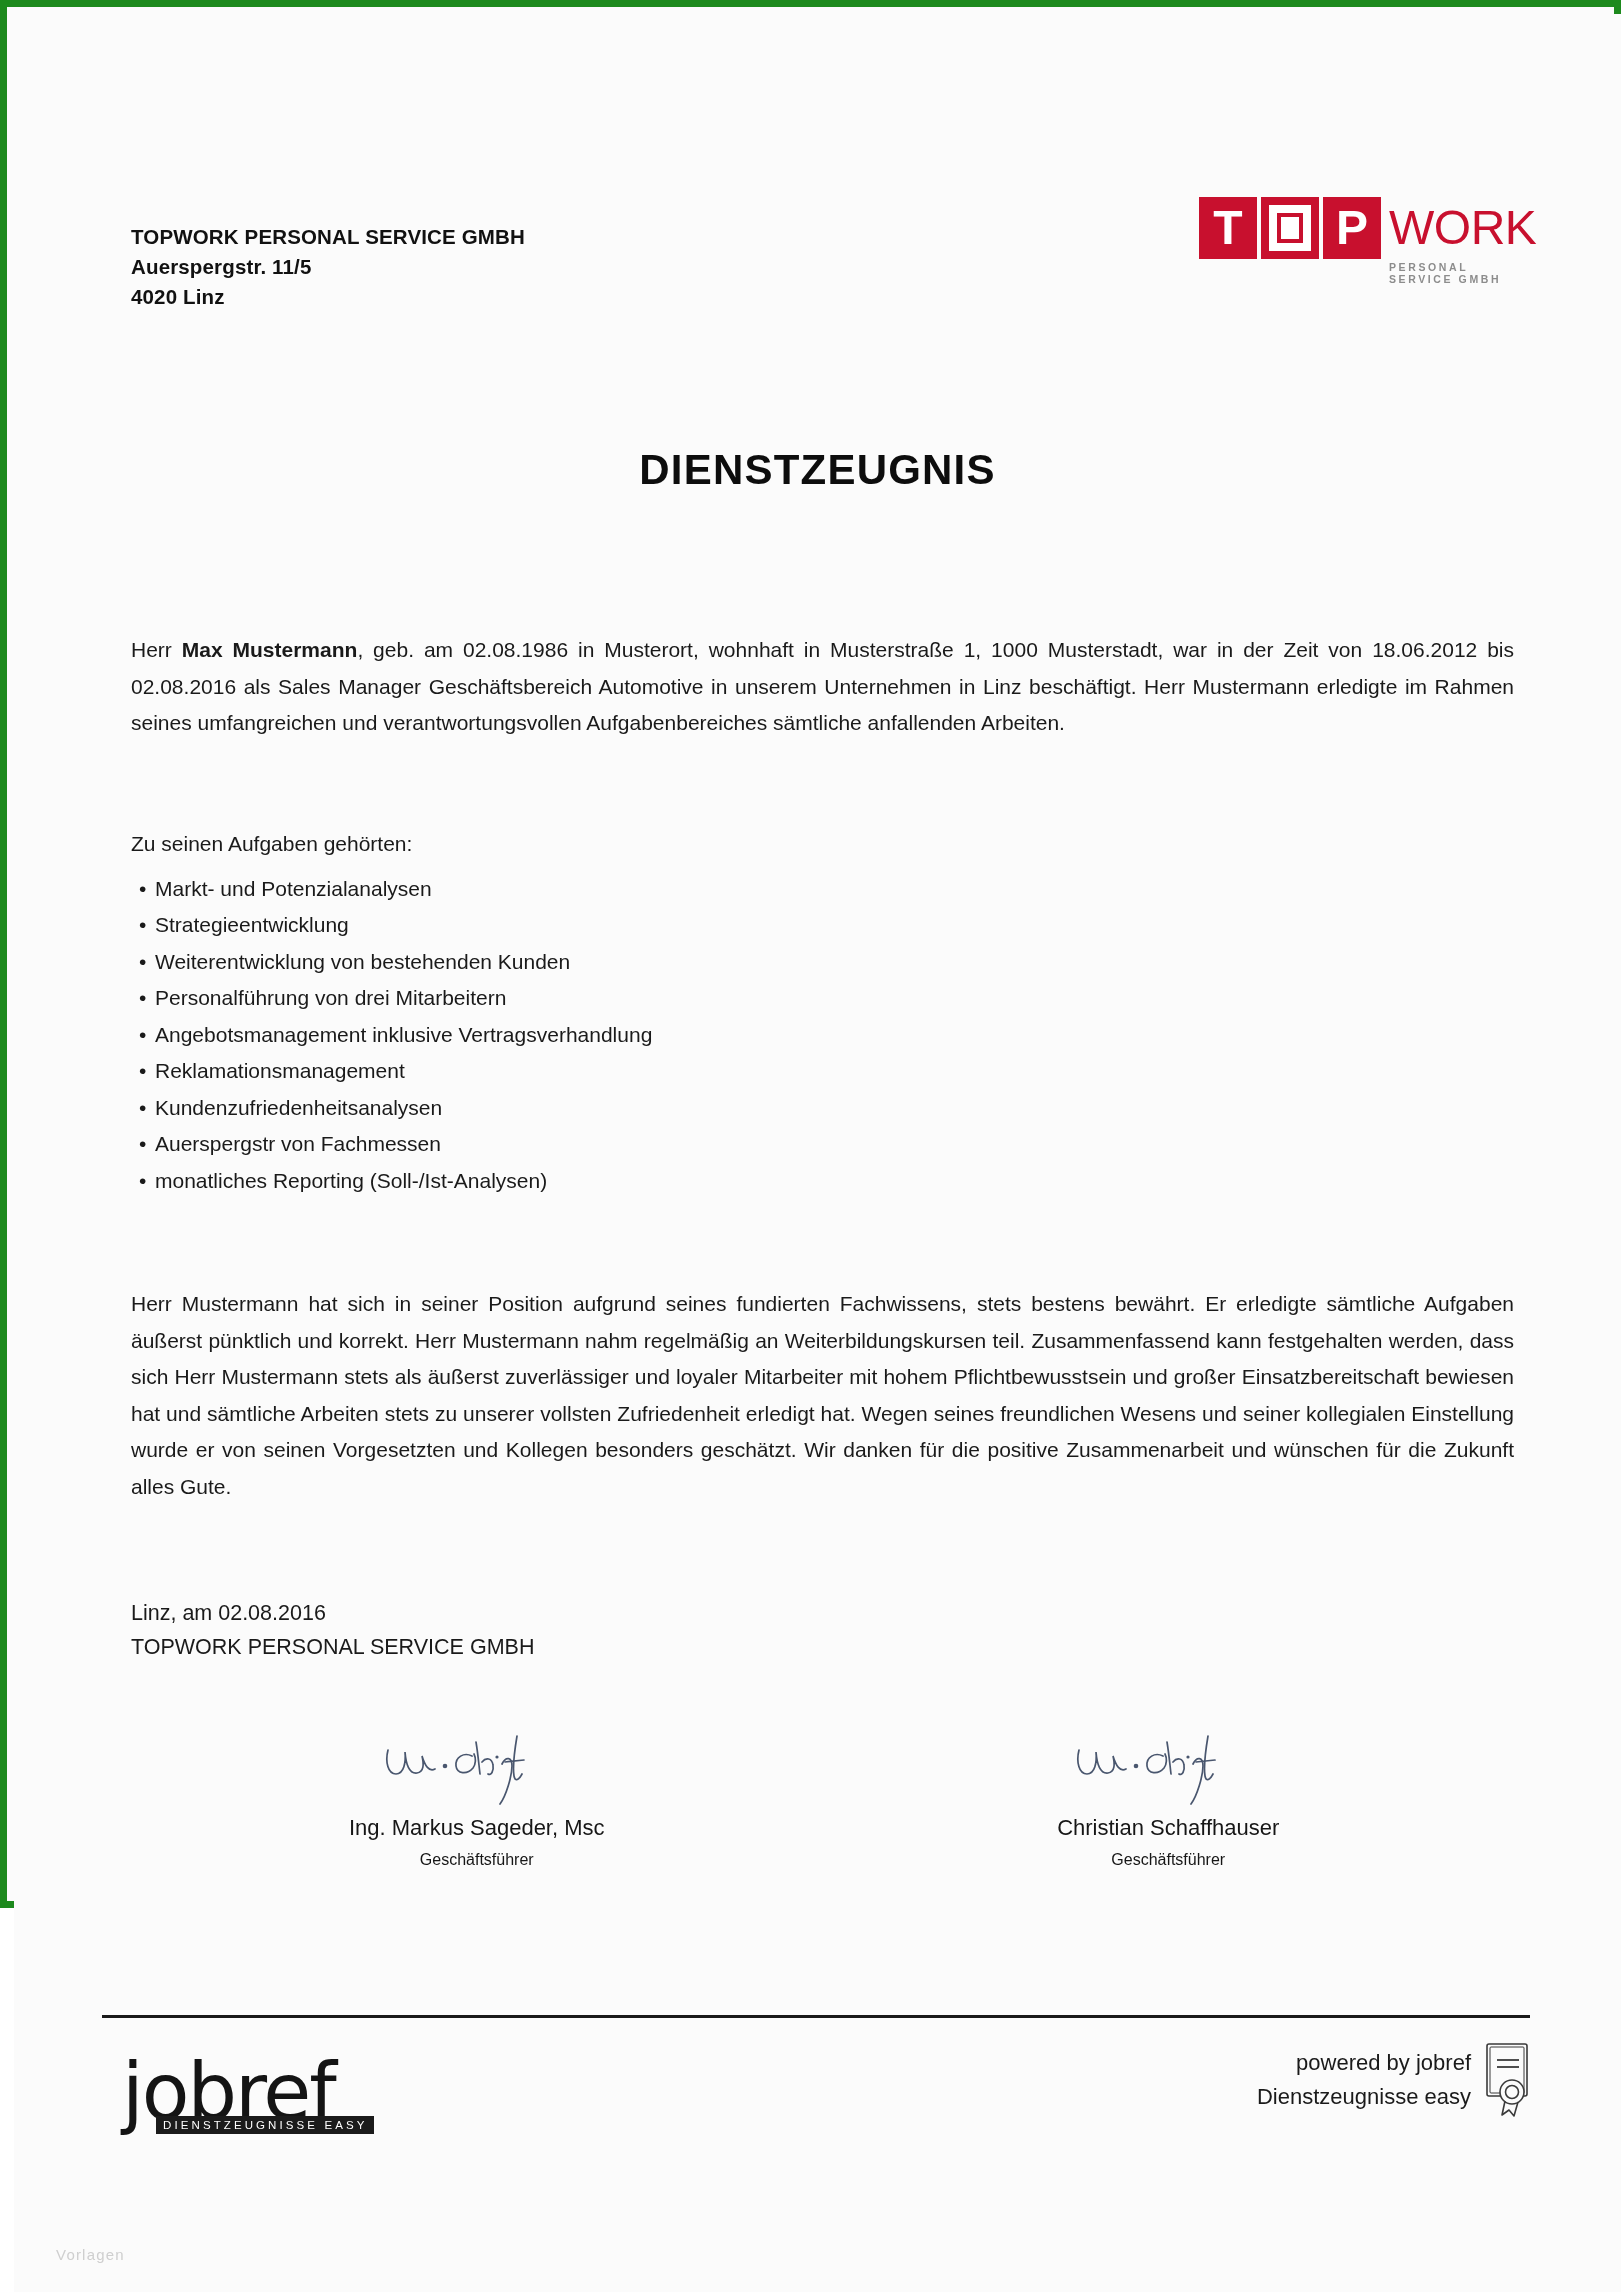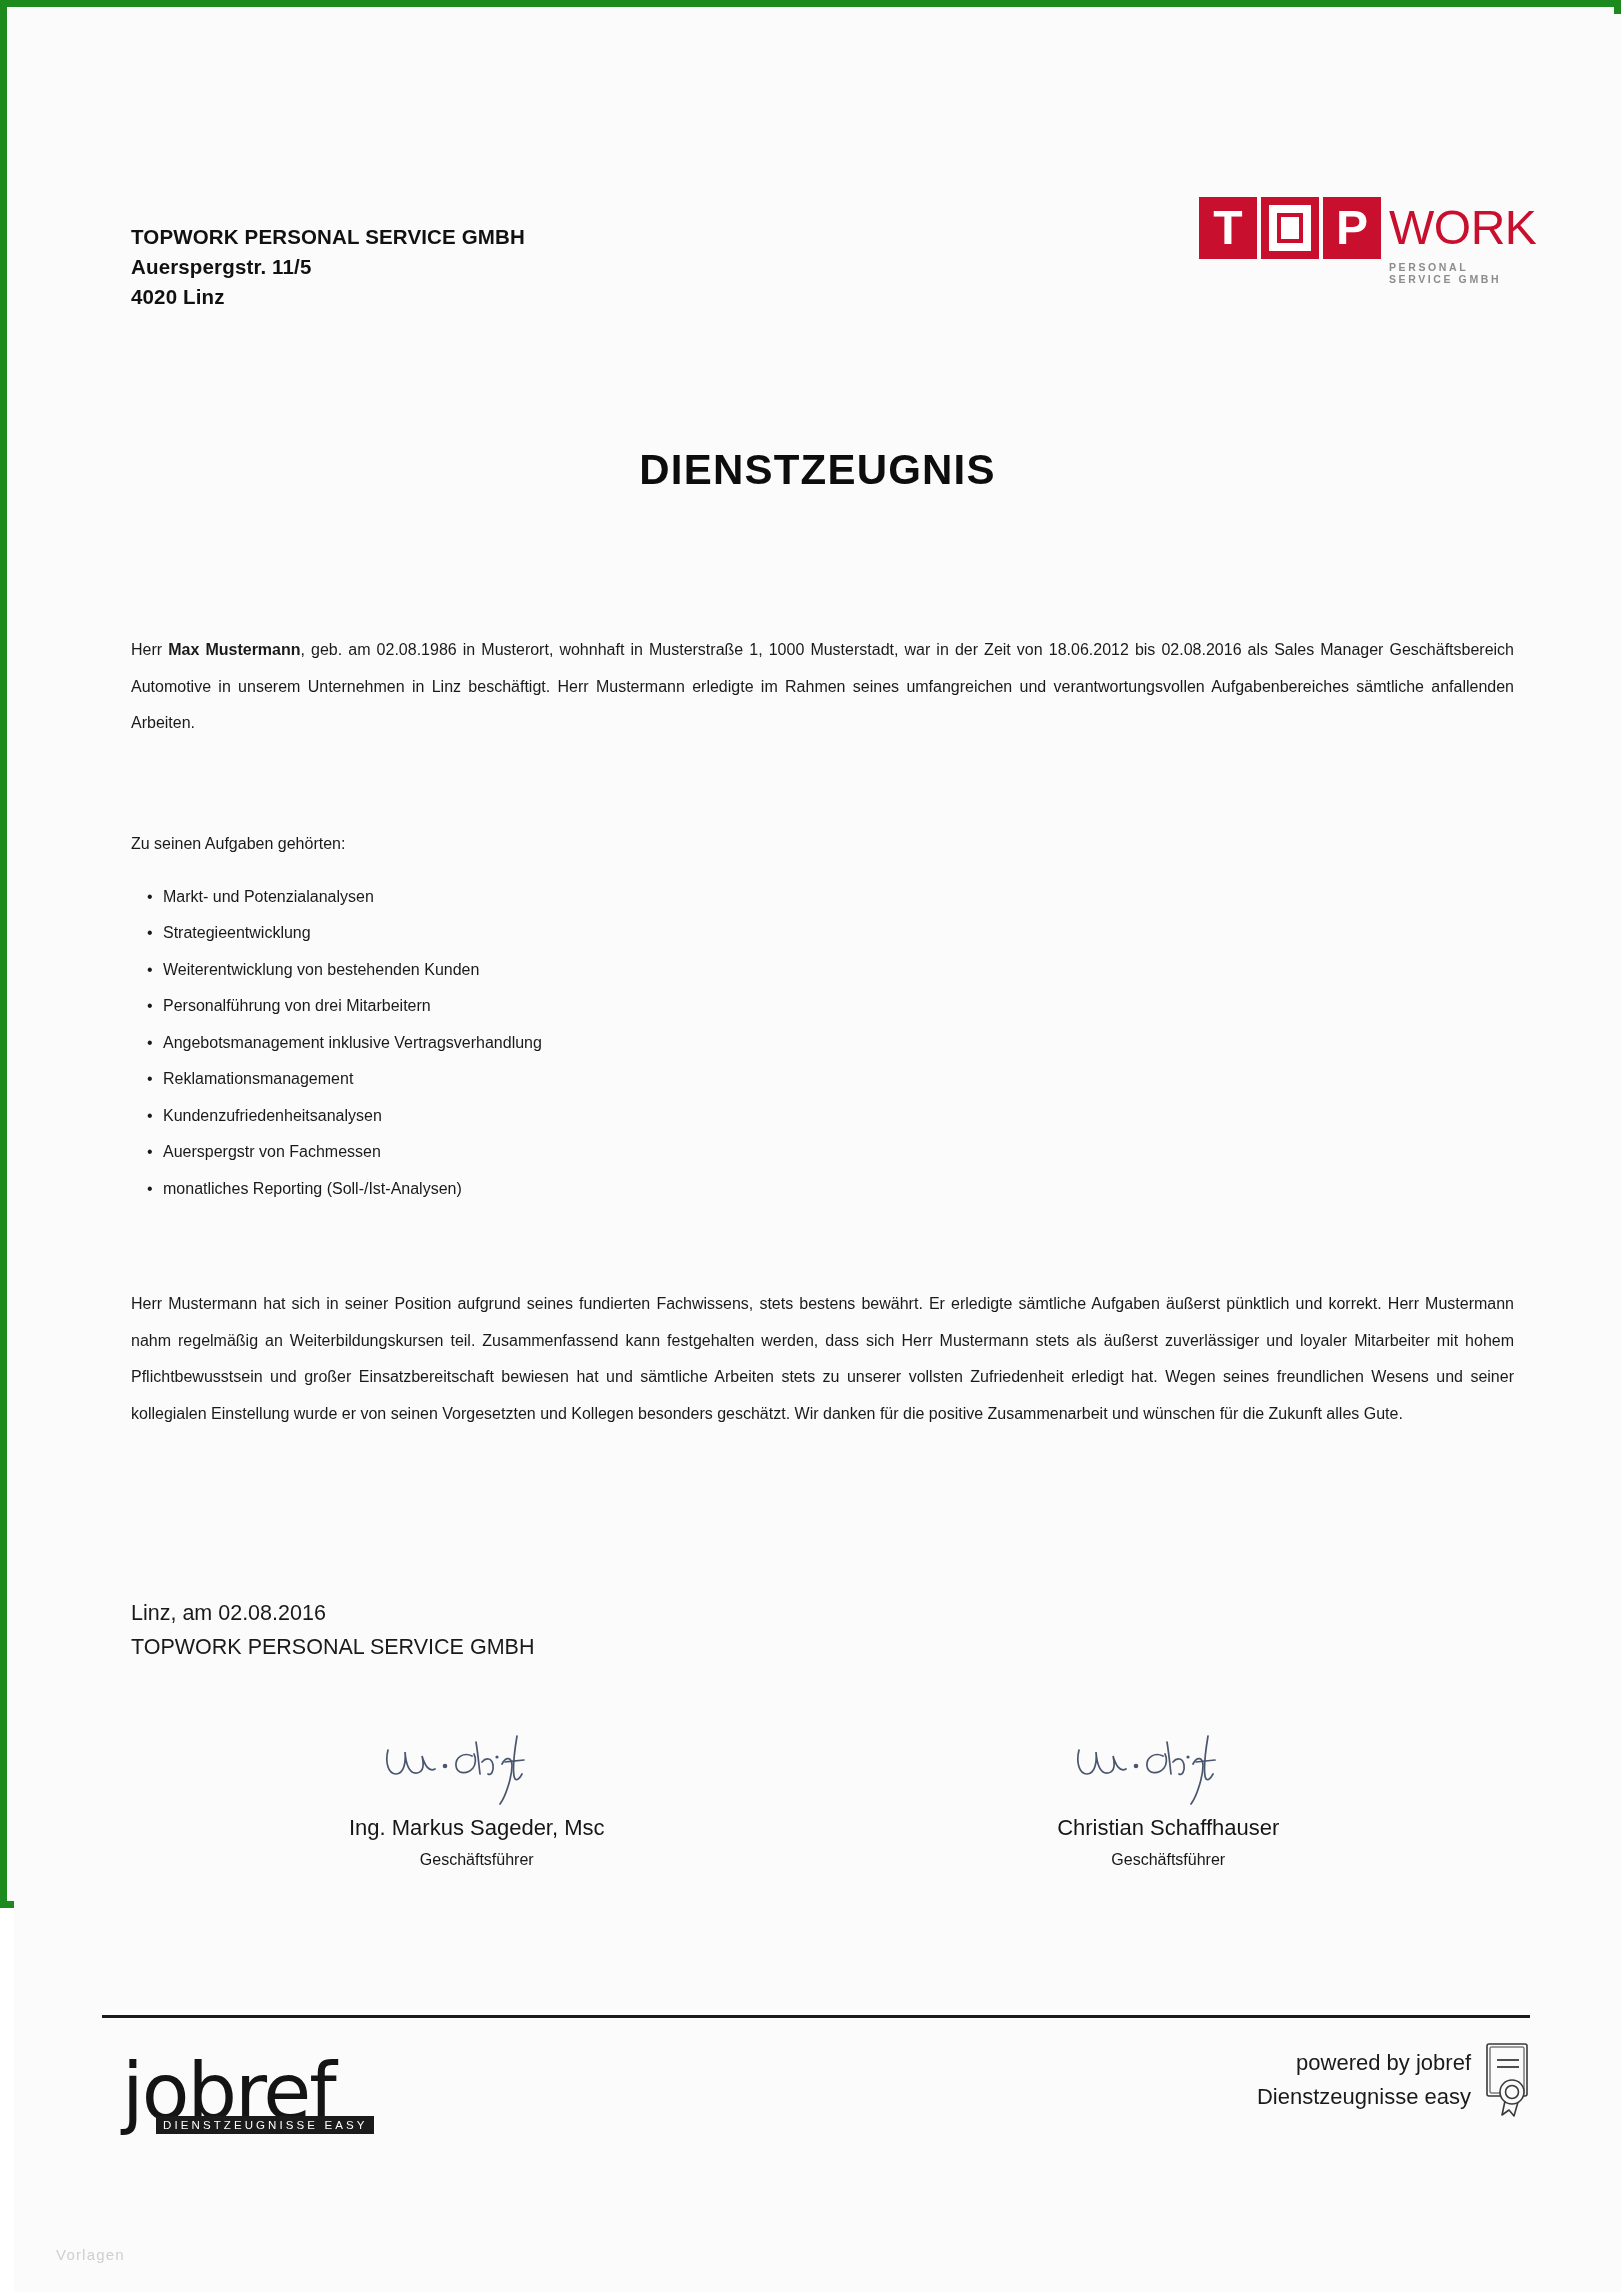--- a/index.html
+++ b/index.html
@@ -112,32 +112,32 @@
     font-weight: bold;
     letter-spacing: 1.2px;
     color: #0d0d0d;
   }
 
   
   .body-block {
     position: absolute;
     left: 117px;
     width: 1383px;
-    font-size: 16px;
+    font-size: 21px;
     line-height: 36.5px;
     color: #1a1a1a;
   }
   .justified { text-align: justify; text-align-last: left; }
 
   #para-intro { top: 618px; }
   #tasks-block { top: 812px; }
   #para-eval   { top: 1272px; }
 
   .tasks-lead { margin: 0 0 0 0; }
-  .task-list { list-style: none; margin: 16px; padding: 0; }
+  .task-list { list-style: none; margin: 8px; padding: 0; }
   .task-list li { white-space: nowrap; }
   .task-list li .bul { display: inline-block; width: 16px; }
 
   
   #closing {
     position: absolute;
     left: 117px; top: 1582px;
     font-size: 21.5px;
     line-height: 34px;
     color: #1a1a1a;

